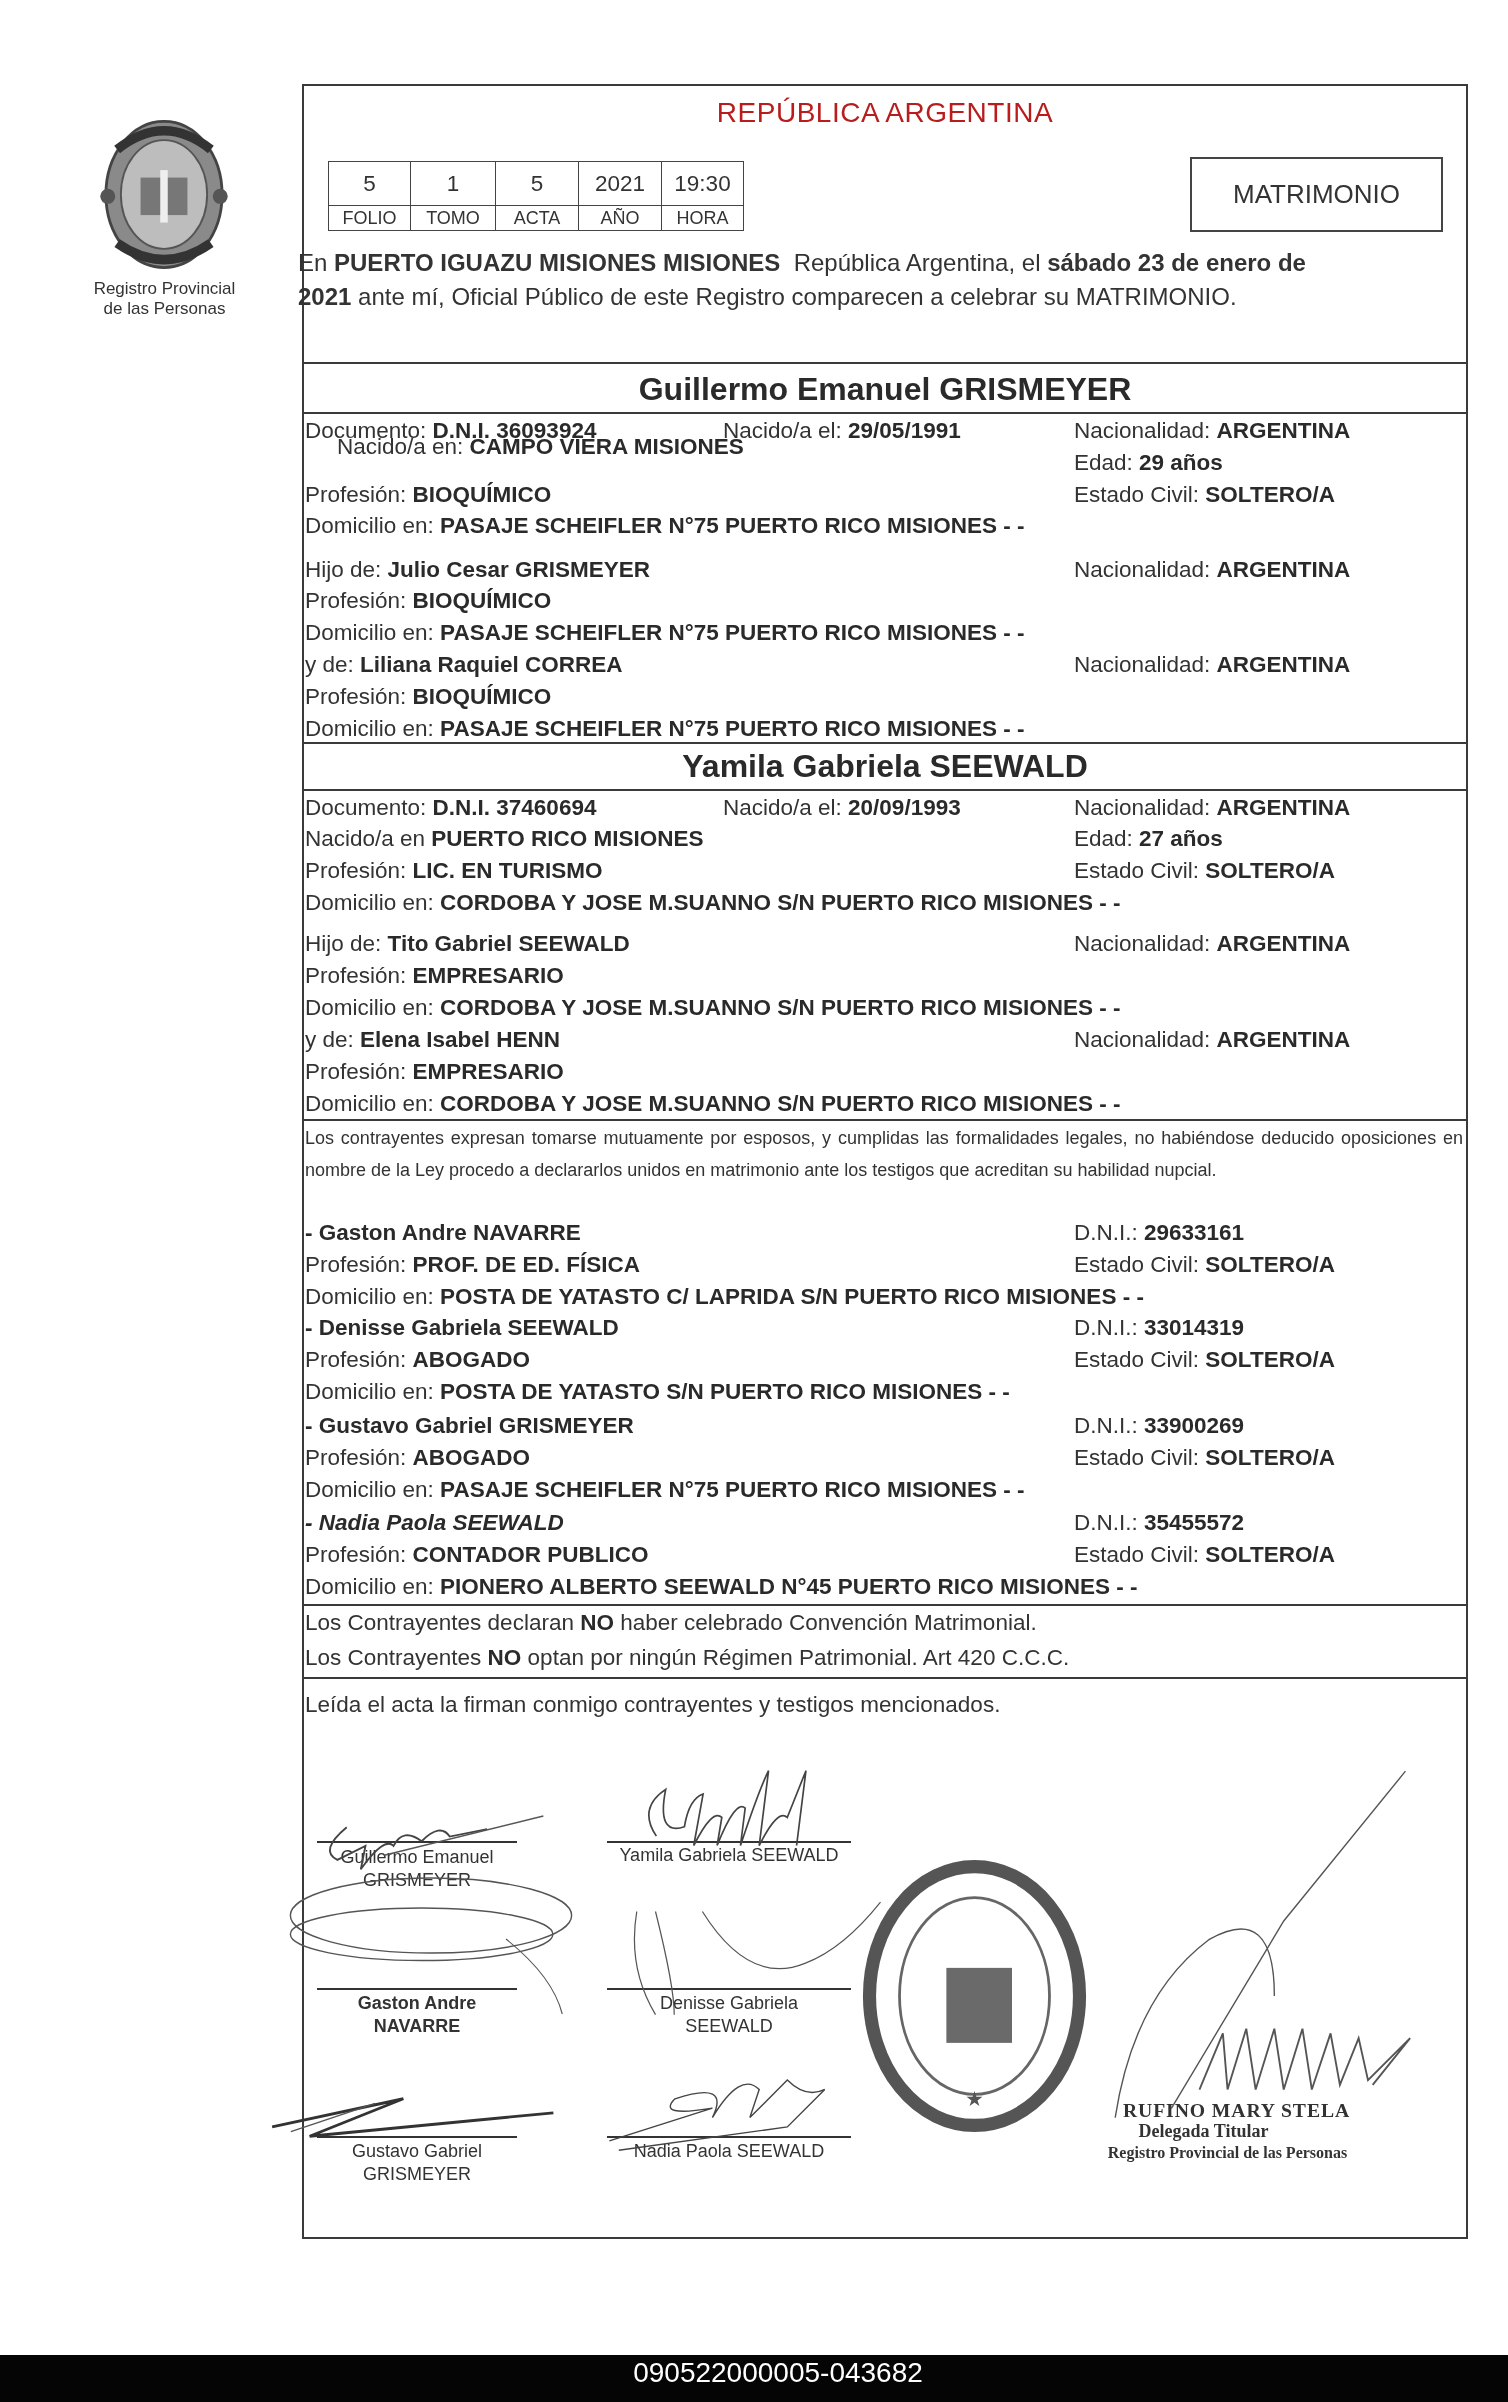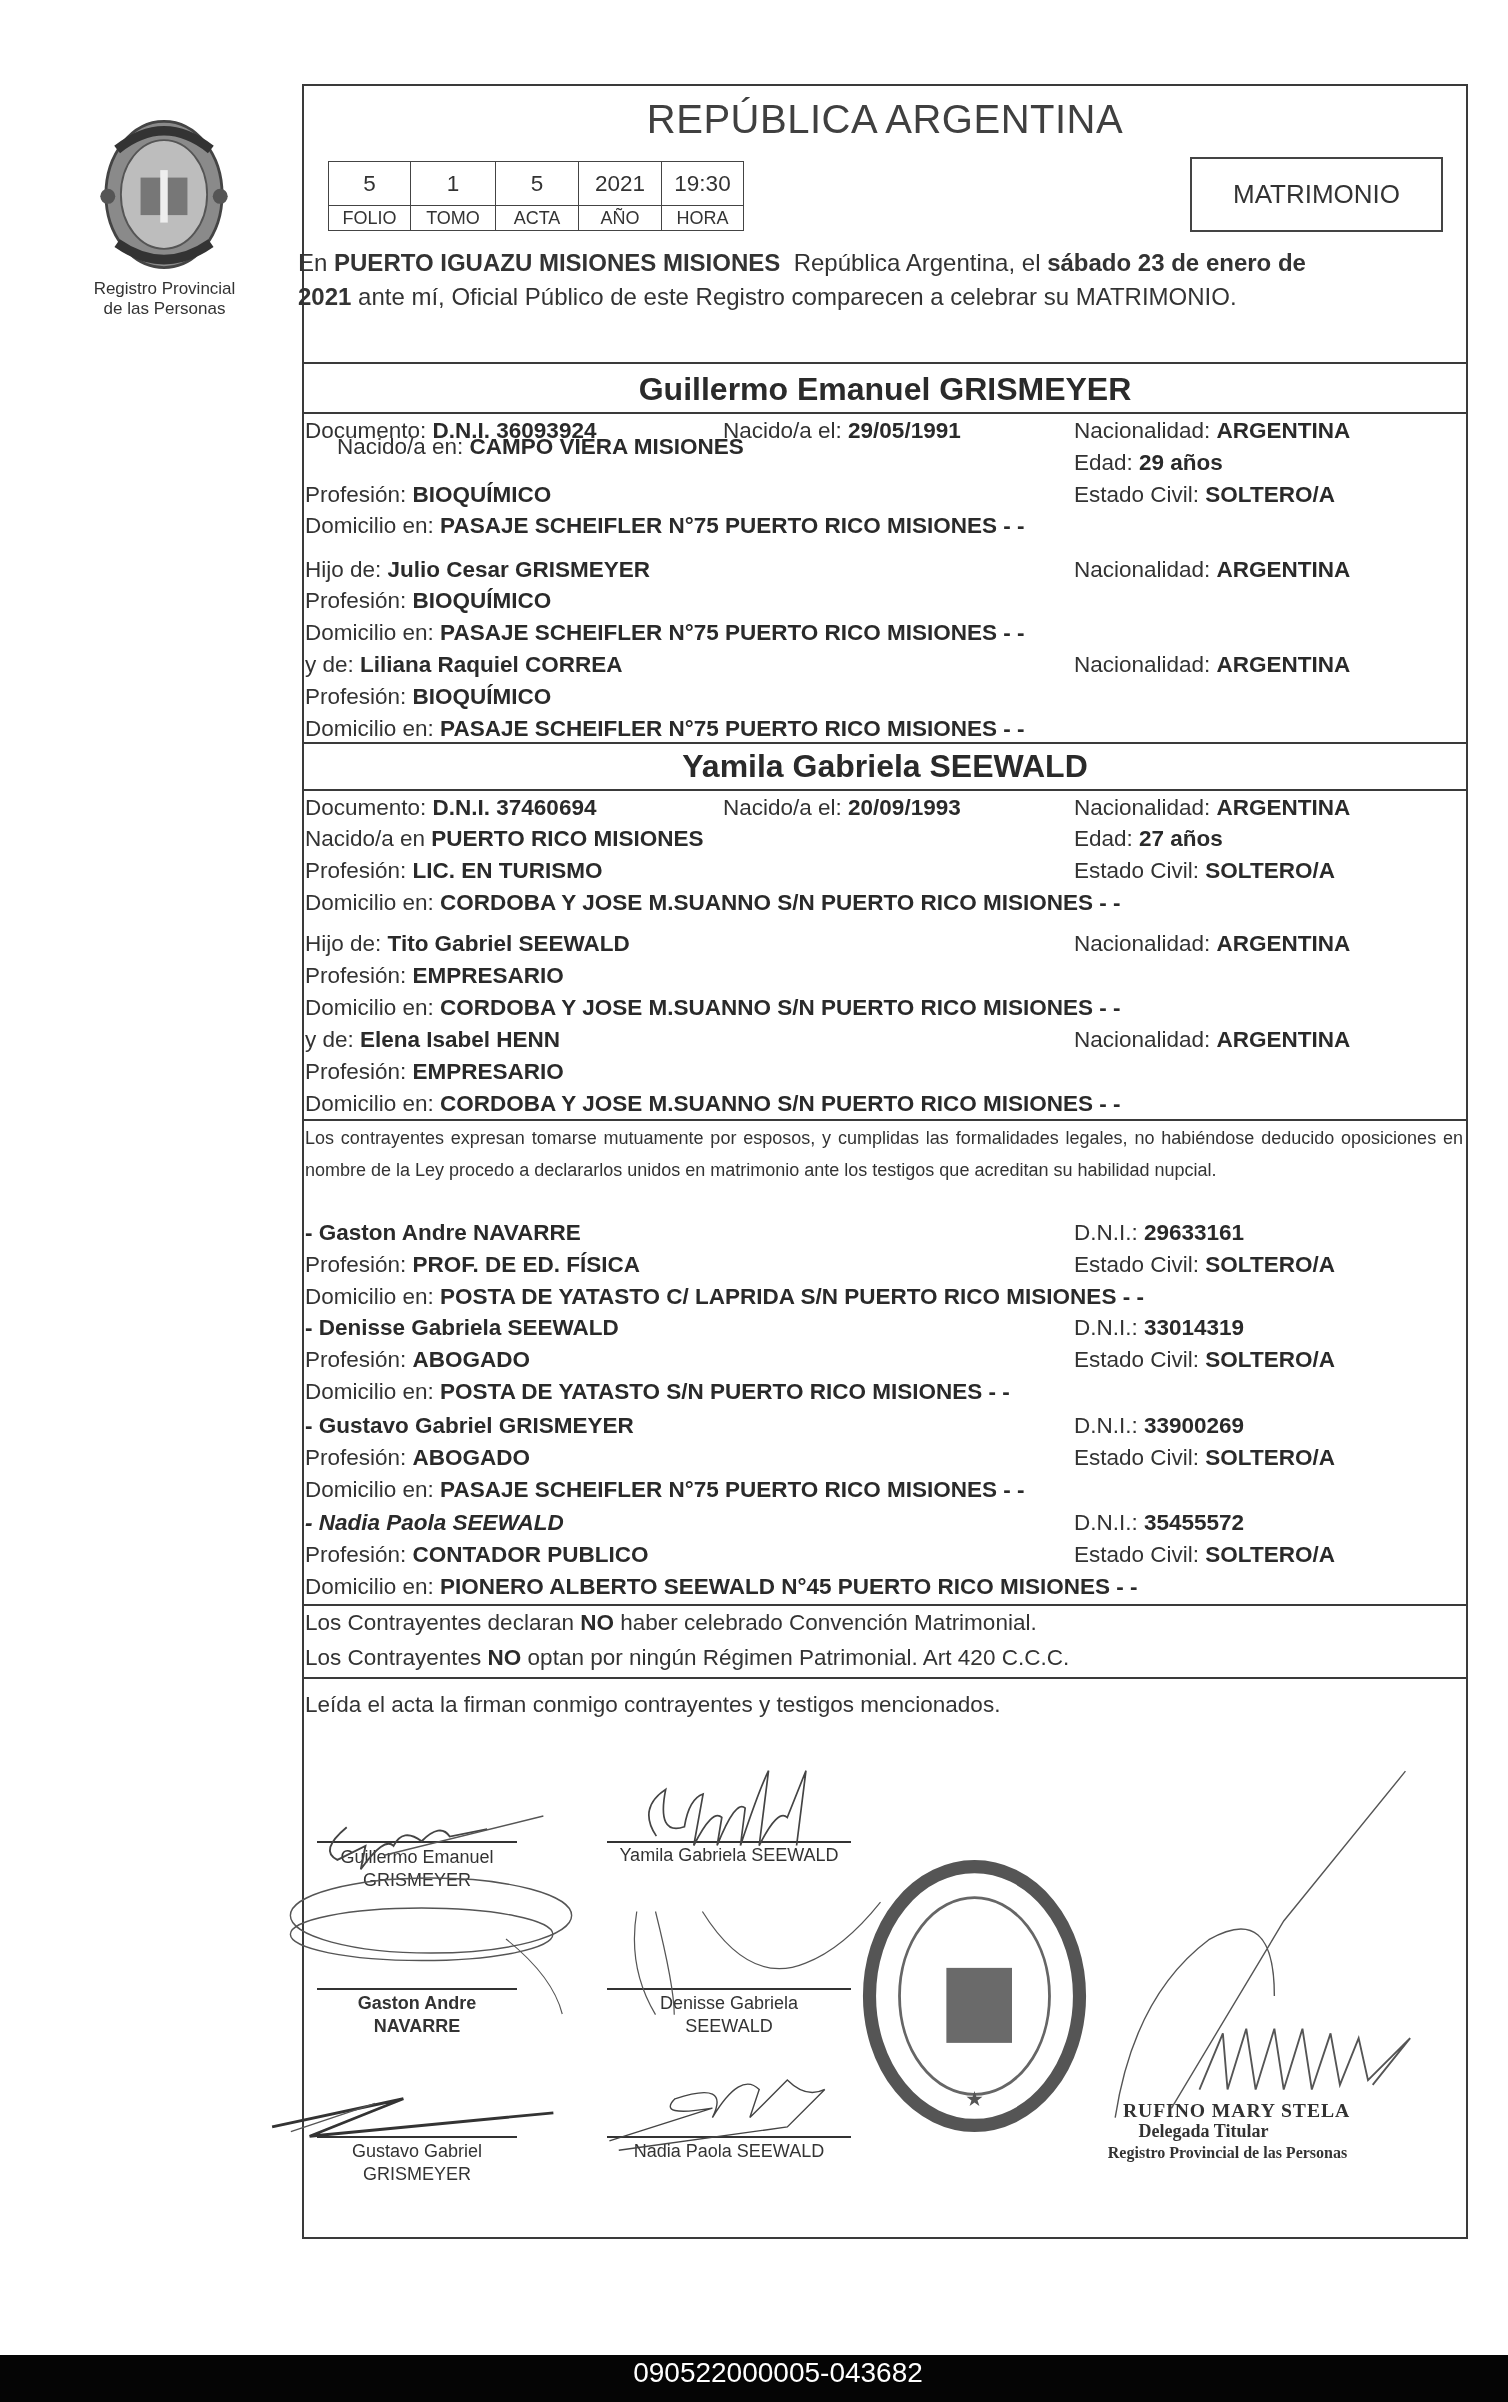--- a/index.html
+++ b/index.html
@@ -6,21 +6,21 @@
   body {
     width:1508px; height:2402px; position:relative; background:#ffffff;
     font-family:"Liberation Sans", sans-serif; color:#2a2a2a; overflow:hidden;
   }
   .abs { position:absolute; }
   
   .logo { left:89px; top:112px; width:150px; height:164px; }
   .logo-caption { left:66px; top:279px; width:197px; text-align:center; font-size:17px; line-height:19.7px; color:#333; }
   
   .frame { left:302px; top:84px; width:1166px; height:2155px; border:2.8px solid #3a3a3a; box-sizing:border-box; }
-  .title { left:302px; top:97px; width:1166px; text-align:center; font-size:40px; color:#404040; letter-spacing:0.5px; }
+  .title { left:302px; top:97px; width:1166px; text-align:center; font-size:28px; color:#b91c1c; letter-spacing:0.5px; }
   
   .folio { left:328px; top:161px; border-collapse:collapse; }
   .folio td { border:1.9px solid #444; text-align:center; color:#333; padding:0; }
   .folio tr.v td { height:43px; font-size:22.5px; }
   .folio tr.l td { height:24px; font-size:18px; }
   .folio td.c0 { width:81px; } .folio td.c1 { width:84px; } .folio td.c2 { width:82px; } .folio td.c3 { width:82px; } .folio td.c4 { width:81px; }
   .type-box { left:1190px; top:157px; width:253px; height:75px; border:2.8px solid #444; box-sizing:border-box; font-size:26px; color:#333; display:flex; align-items:center; justify-content:center; }
   .intro { left:298px; width:1016px; font-size:24px; color:#333; white-space:nowrap; }
   .hr { left:302px; width:1166px; height:0; border-top:2.8px solid #3a3a3a; }
   .person-name { left:302px; width:1166px; text-align:center; font-size:32px; font-weight:bold; color:#2a2a2a; }

